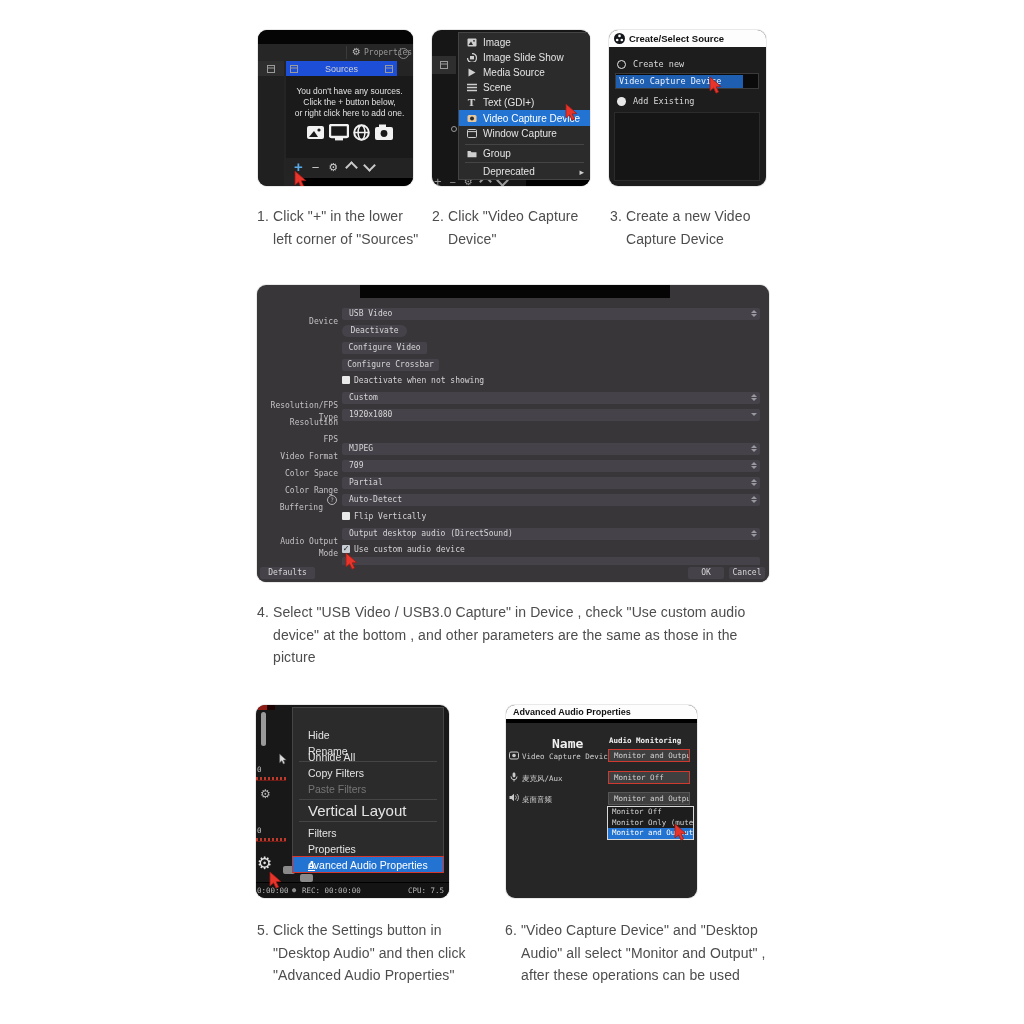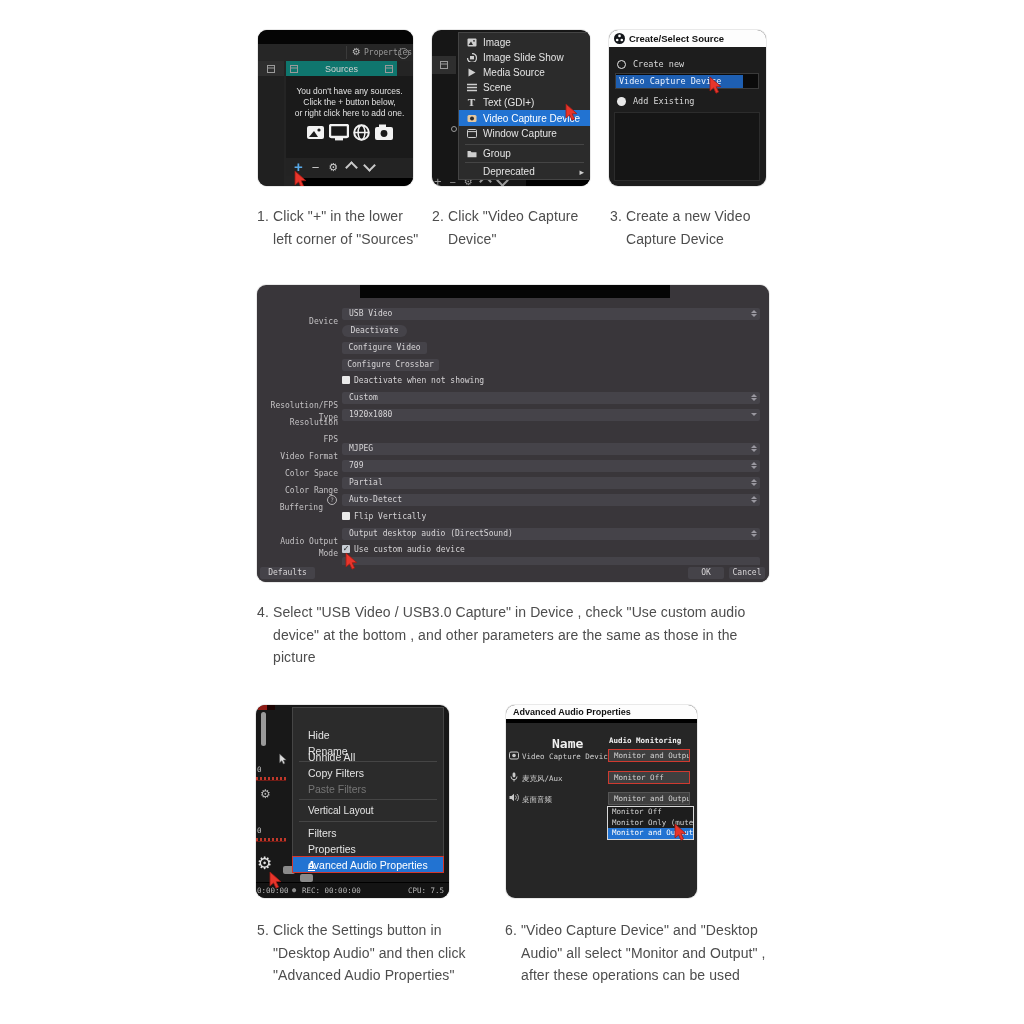--- a/index.html
+++ b/index.html
@@ -60,21 +60,21 @@
       <span class="gear" style="left:94px;top:2px;font-size:10px;">⚙</span>
       <span class="abs mono" style="left:106px;top:4px;font-size:8px;color:#9a9a9a;">Properties</span>
       <span class="abs" style="right:4px;top:4px;width:9px;height:9px;border:1.5px solid #8a8a8a;border-radius:50%;"></span>
     </div>
     <div class="abs" style="left:0;top:31px;width:26px;height:15px;background:#2e2e2e;">
       <svg class="abs" style="left:9px;top:4px;" width="8" height="8" viewBox="0 0 8 8">
           <rect x="0.5" y="0.5" width="7" height="7" fill="none" stroke="#9a9a9a"></rect>
           <line x1="0" y1="3" x2="8" y2="3" stroke="#9a9a9a"></line>
         </svg>
     </div>
-    <div class="abs" style="left:28px;top:31px;right:16px;height:15px;background:#0f766e;">
+    <div class="abs" style="left:28px;top:31px;right:16px;height:15px;background:#1d4ed8;">
       <svg class="abs" style="left:4px;top:4px;" width="8" height="8" viewBox="0 0 8 8">
           <rect x="0.5" y="0.5" width="7" height="7" fill="none" stroke="#9a9a9a"></rect>
           <line x1="0" y1="3" x2="8" y2="3" stroke="#9a9a9a"></line>
         </svg>
       <div class="abs" style="left:0;right:0;top:3px;text-align:center;font-size:9px;color:#d2d2d2;">Sources</div>
       <svg class="abs" style="right:4px;top:4px;" width="8" height="8" viewBox="0 0 8 8">
           <rect x="0.5" y="0.5" width="7" height="7" fill="none" stroke="#9a9a9a"></rect>
           <line x1="0" y1="3" x2="8" y2="3" stroke="#9a9a9a"></line>
         </svg>
     </div>
@@ -376,21 +376,21 @@
           <span>Rename</span>
         </div>
       <div class="sep" style="top:53px;"></div>
       <div class="mi" style="top:57px;padding-left:15px;font-size:10.5px;">
           <span>Copy Filters</span>
         </div>
       <div class="mi" style="top:73px;padding-left:15px;font-size:10.5px;color:#757575;">
           <span>Paste Filters</span>
         </div>
       <div class="sep" style="top:91px;"></div>
-      <div class="mi" style="top:95px;padding-left:15px;font-size:10px;">
+      <div class="mi" style="top:95px;padding-left:15px;font-size:15px;">
           <span>Vertical Layout</span>
         </div>
       <div class="sep" style="top:113px;"></div>
       <div class="mi" style="top:117px;padding-left:15px;font-size:10.5px;">
           <span>Filters</span>
         </div>
       <div class="mi" style="top:133px;padding-left:15px;font-size:10.5px;">
           <span>Properties</span>
         </div>
       <div class="mi" style="top:149px;height:15px;padding-left:15px;font-size:10.5px;background:#2273d2;outline:1.5px solid #d3362c;color:#fff;">

